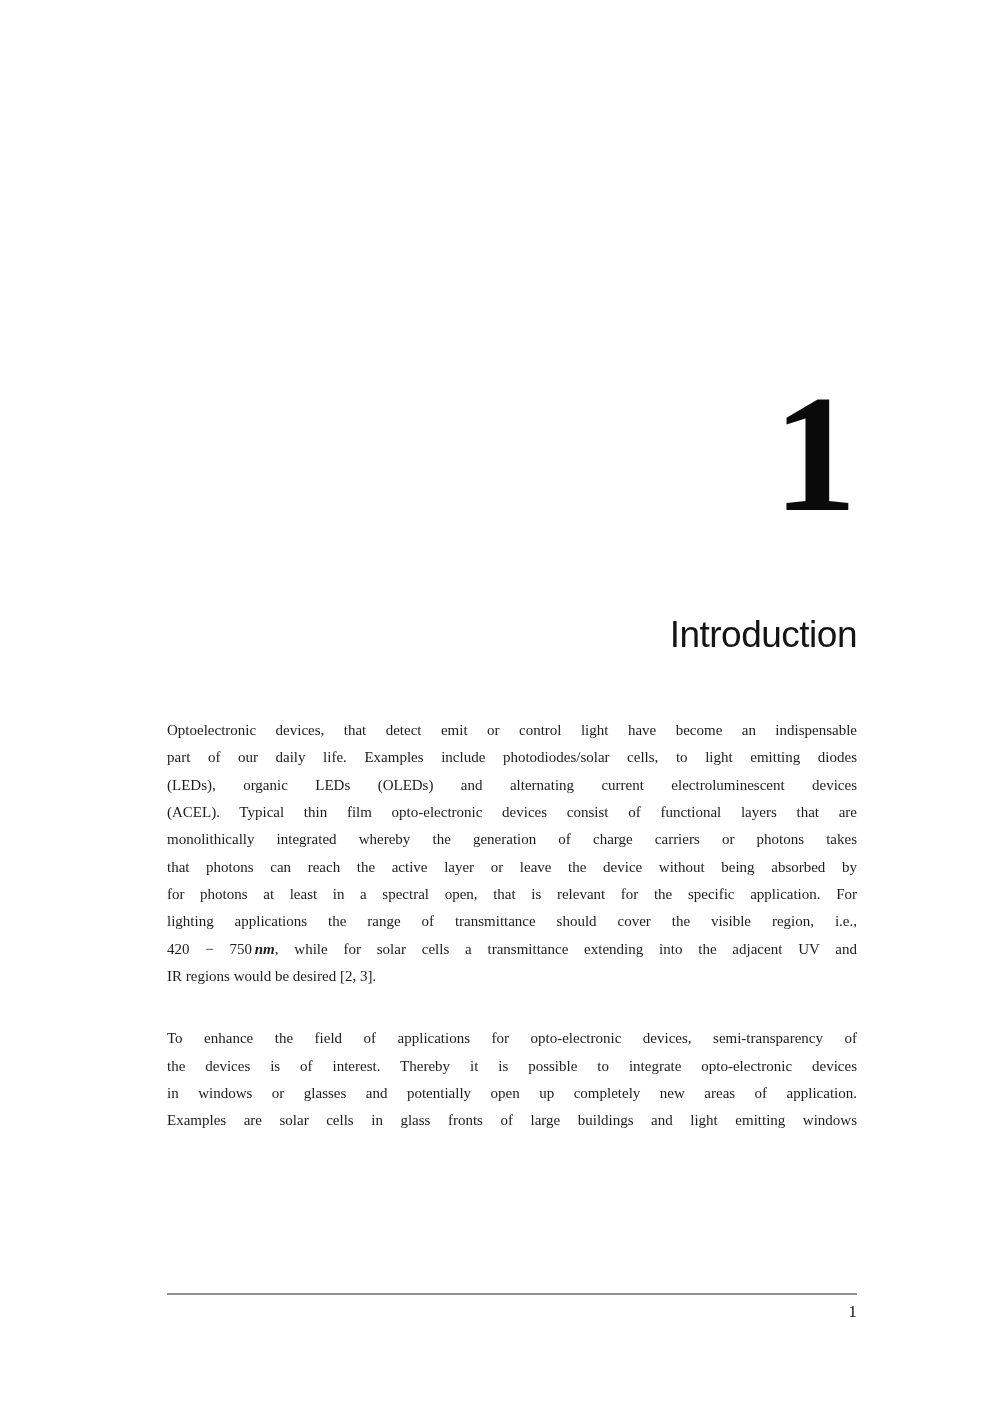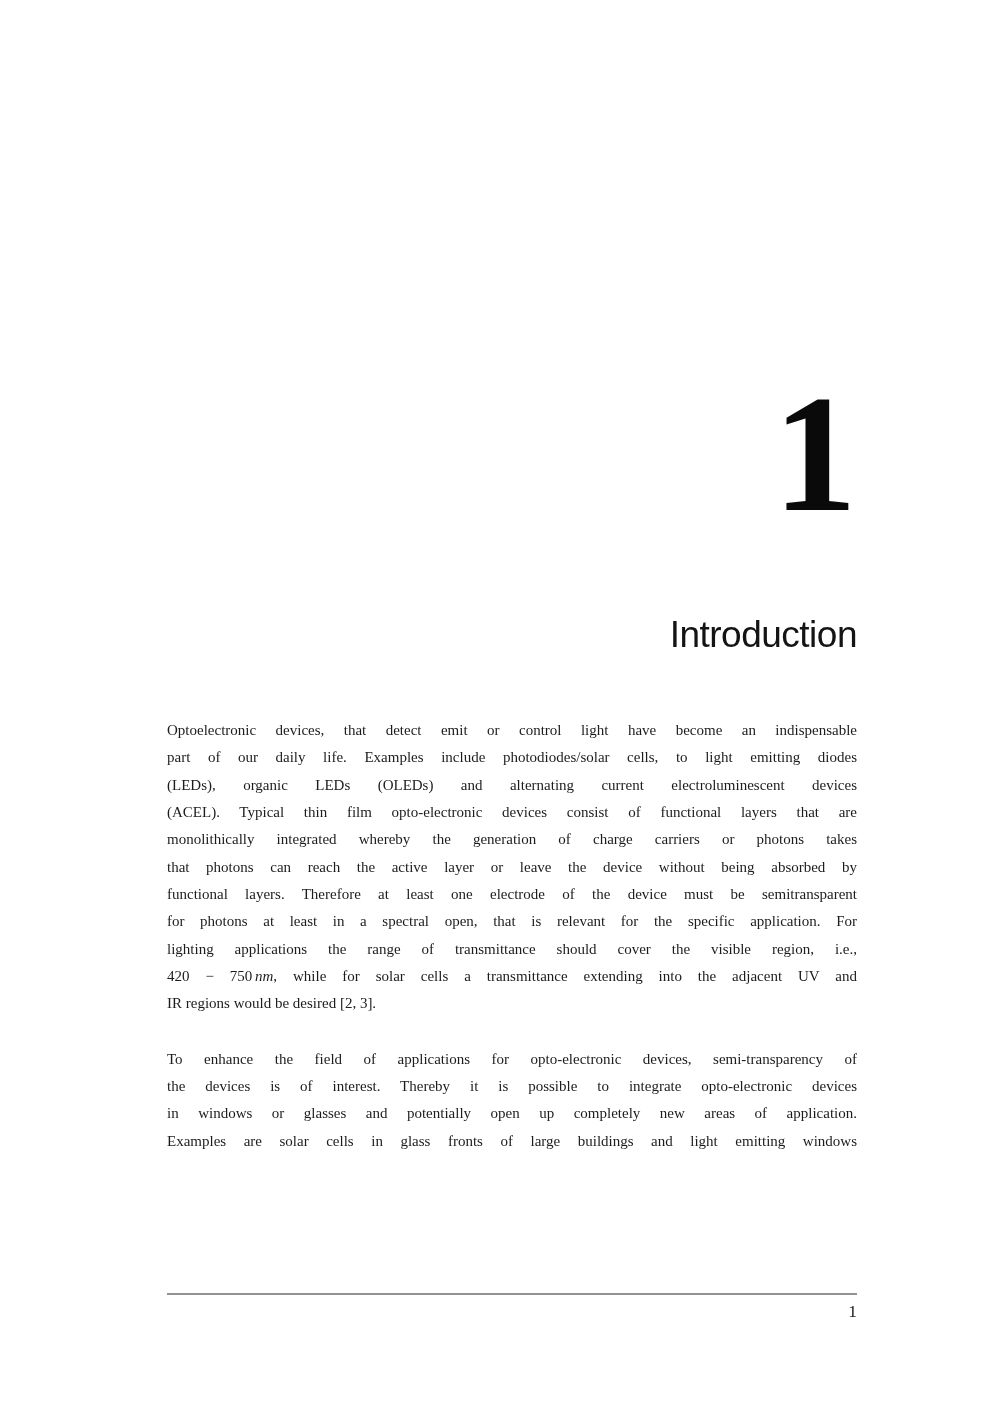--- a/index.html
+++ b/index.html
@@ -58,25 +58,26 @@
     height: 27.33px;
     text-align: justify;
     text-align-last: justify;
     text-justify: inter-word;
     white-space: normal;
   }
   .line.lastline {
     text-align-last: left;
   }
   .para2 {
-    margin-top: 28px;
+    margin-top: 35px;
   }
   .mathit {
     font-style: italic;
     margin-left: 0.18em;
+    font-weight: bold;
   }
   .footer-rule {
     position: absolute;
     top: 1293px;
     left: 167px;
     width: 690px;
     height: 1.5px;
     background: #919191;
   }
   .page-number {
@@ -102,21 +103,20 @@
 
   <div class="body-text">
 
     <div class="para">
       <div class="line">Optoelectronic devices, that detect emit or control light have become an indispensable</div>
       <div class="line">part of our daily life. Examples include photodiodes/solar cells, to light emitting diodes</div>
       <div class="line">(LEDs), organic LEDs (OLEDs) and alternating current electroluminescent devices</div>
       <div class="line">(ACEL). Typical thin film opto-electronic devices consist of functional layers that are</div>
       <div class="line">monolithically integrated whereby the generation of charge carriers or photons takes</div>
       <div class="line">that photons can reach the active layer or leave the device without being absorbed by</div>
-      <div class="line">functional layers. Therefore at least one electrode of the device must be semitransparent</div>
       <div class="line">for photons at least in a spectral open, that is relevant for the specific application. For</div>
       <div class="line">lighting applications the range of transmittance should cover the visible region, i.e.,</div>
       <div class="line"><span>420 − 750</span><span class="mathit">nm</span><span>, while for solar cells a transmittance extending into the adjacent UV and</span></div>
       <div class="line lastline">IR regions would be desired [2, 3].</div>
     </div>
 
     <div class="para para2">
       <div class="line">To enhance the field of applications for opto-electronic devices, semi-transparency of</div>
       <div class="line">the devices is of interest.  Thereby it is possible to integrate opto-electronic devices</div>
       <div class="line">in windows or glasses and potentially open up completely new areas of application.</div>

